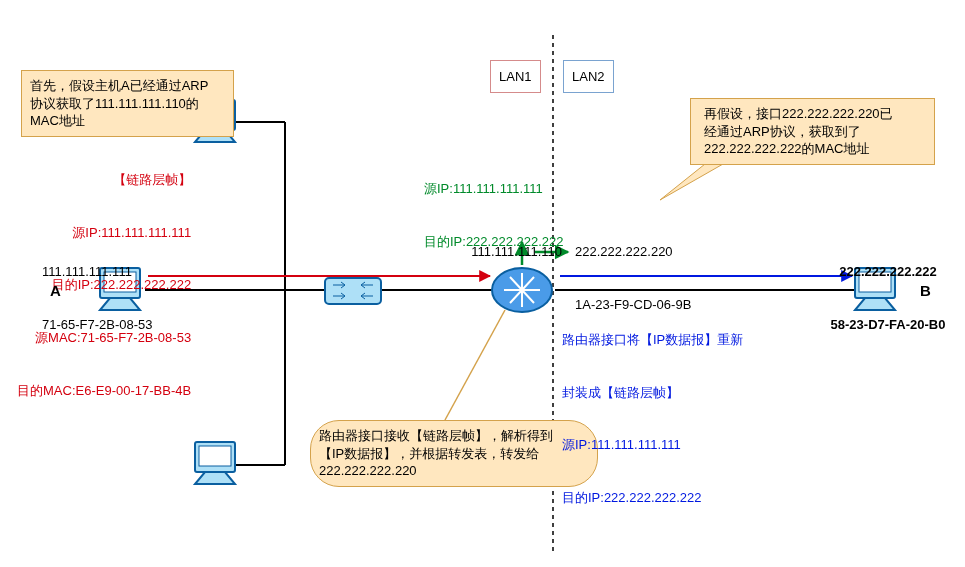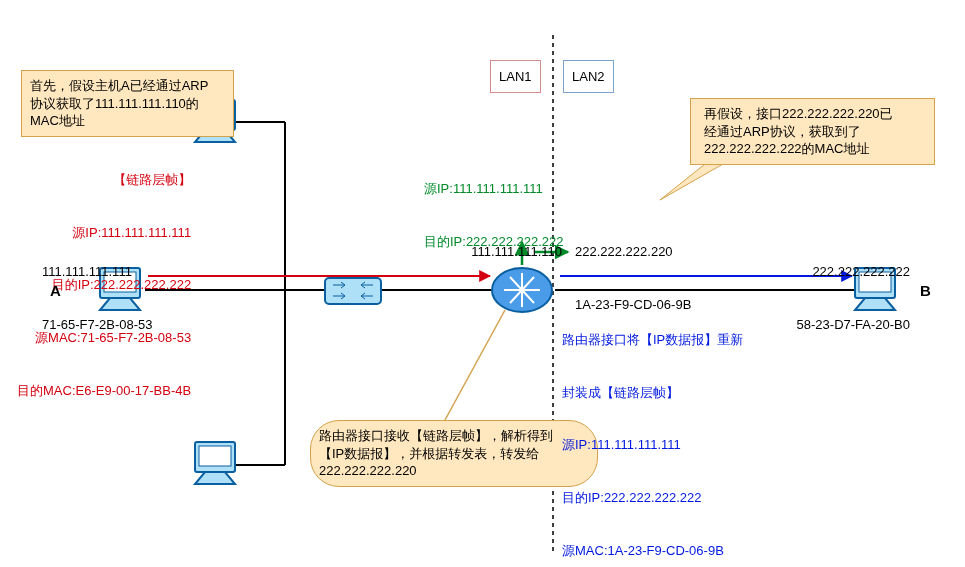--- a/index.html
+++ b/index.html
@@ -147,21 +147,20 @@
   <span class="txt">再假设，接口222.222.222.220已
 经通过ARP协议，获取到了
 222.222.222.222的MAC地址</span>
 </div>
 
 <div class="abs txt blue" style="left:562px; top:296px;">
   <div>路由器接口将【IP数据报】重新</div>
   <div>封装成【链路层帧】</div>
   <div>源IP:111.111.111.111</div>
   <div>目的IP:222.222.222.222</div>
-  <div>源MAC:1A-23-F9-CD-06-9B</div>
   
 </div>
 
-<div class="abs txt black" style="left:770px; top:228px; text-align:right; width:140px;">
+<div class="abs txt black" style="left:818px; top:228px; text-align:center; width:140px;font-weight:bold;">
   <div>222.222.222.222</div>
   <div>58-23-D7-FA-20-B0</div>
 </div>
 <div class="abs host-label" style="left:920px; top:282px;">B</div>
 
 </body></html>

